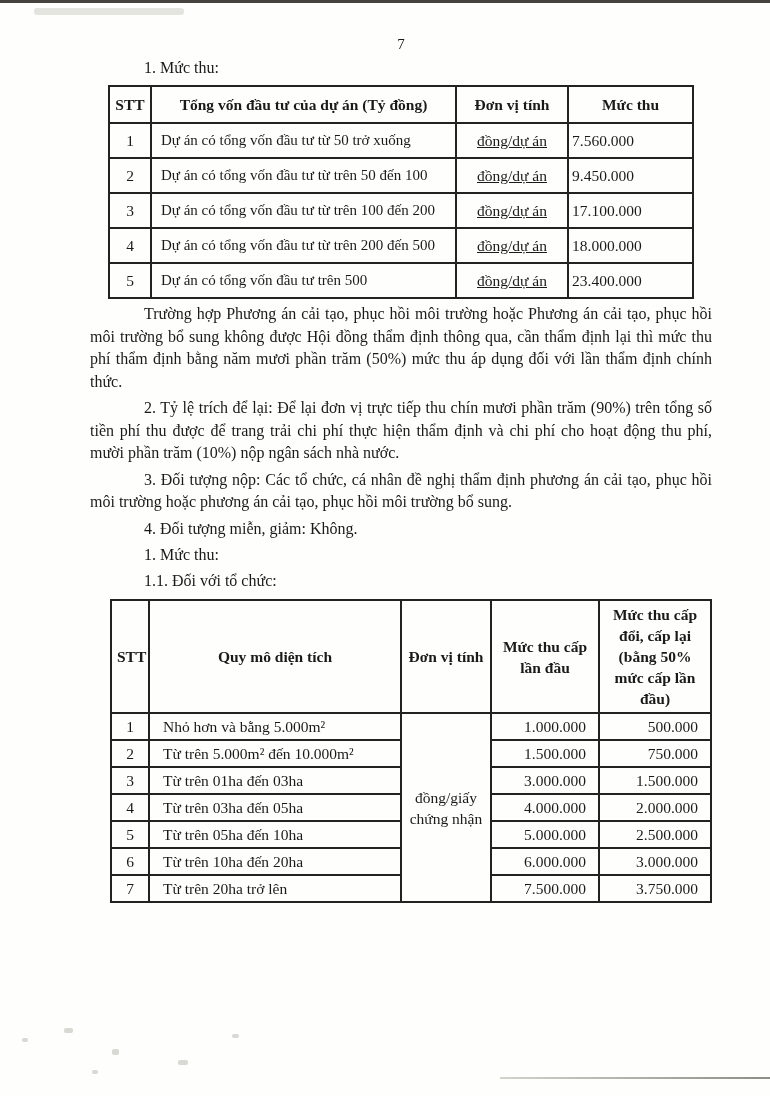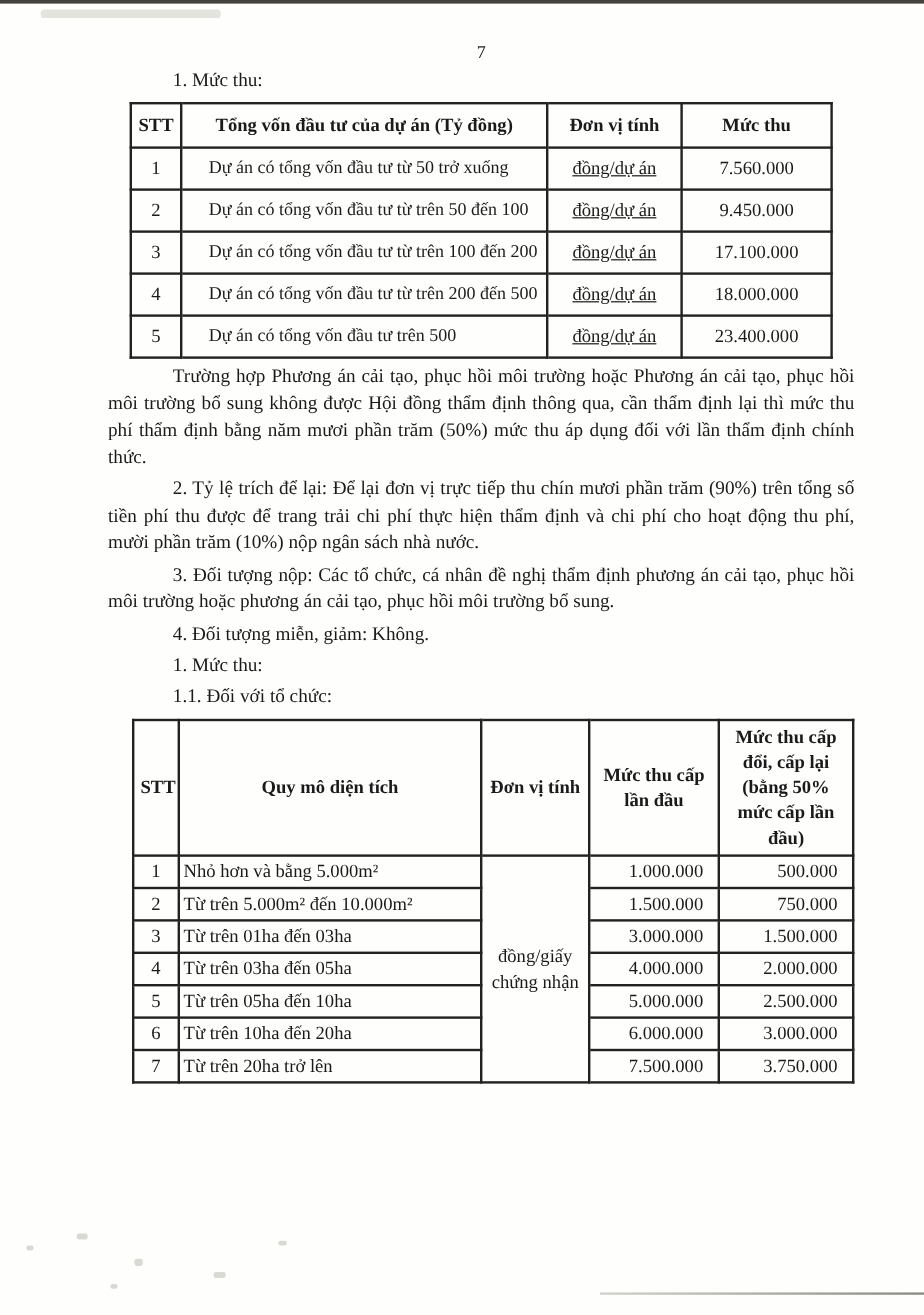--- a/index.html
+++ b/index.html
@@ -33,29 +33,29 @@
   .para { margin:4px 0 0 0; font-size:16px; line-height:22.5px; text-align:justify; text-indent:54px; }
 
   table { border-collapse:collapse; table-layout:fixed; }
   th, td { border:2px solid #222; overflow:hidden; }
   th { font-weight:bold; text-align:center; }
 
   .t1 { margin:6px 0 0 18px; width:584px; font-size:15.5px; }
   .t1 th { padding:7px 3px; line-height:21px; }
   .t1 td { padding:6px 3px; line-height:21px; }
   .t1 .stt  { text-align:center; }
-  .t1 .desc { text-align:left; padding-left:22px; font-size:15px; }
+  .t1 .desc { text-align:left; padding-left:9px; font-size:15px; }
   .t1 .unit { text-align:center;text-decoration:underline; }
-  .t1 .fee  { text-align:center;border-radius:11px; }
+  .t1 .fee  { text-align:left;border-radius:11px; }
 
   .t2 { margin:7px 0 0 20px; width:600px; font-size:15.5px; }
   .t2 th { padding:3px 5px; line-height:21px; }
   .t2 td { padding:2px 5px; line-height:21px; }
   .t2 .stt   { text-align:center; }
-  .t2 .scale { text-align:left; padding-left:3px; }
+  .t2 .scale { text-align:left; padding-left:13px; }
   .t2 .unit-merged { text-align:center; vertical-align:middle; }
   .t2 .money { text-align:right; padding-right:12px; }
 </style>
 </head>
 <body>
 
 <div class="page">
   <div class="scan-top"></div>
   <div class="scan-smudge"></div>
 

